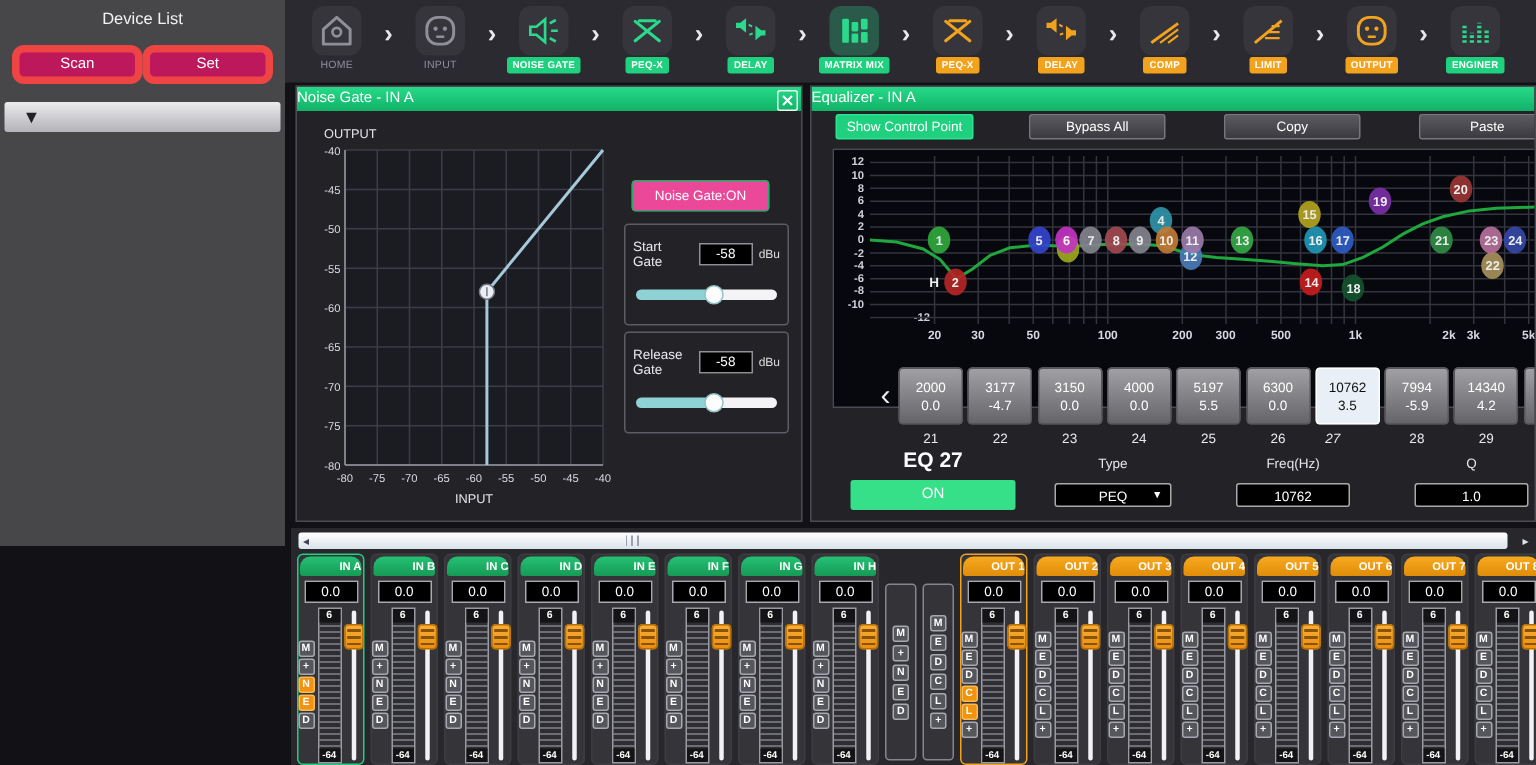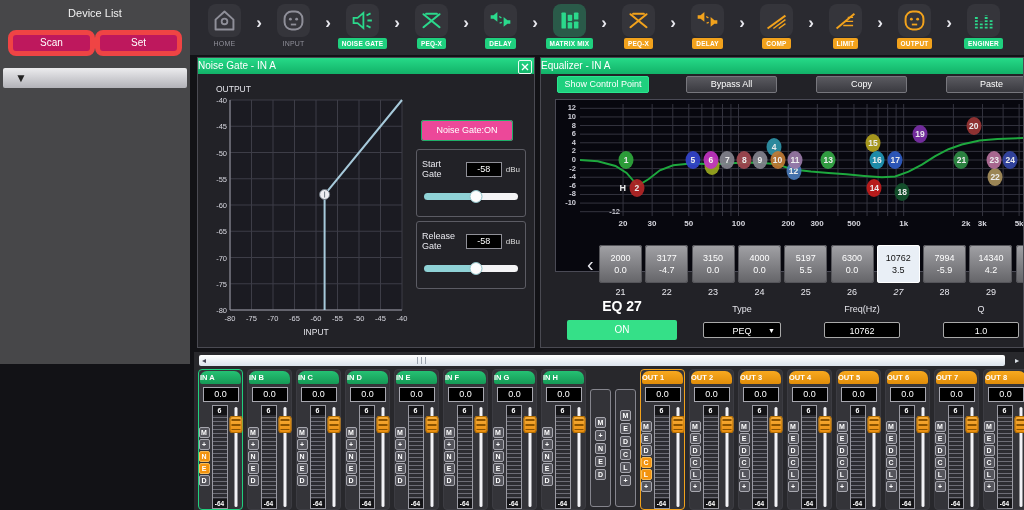--- a/index.html
+++ b/index.html
@@ -84,21 +84,21 @@
   .hs-left{position:absolute;left:3px;top:0;font-size:8px;color:#445;line-height:11px;}
   .hs-grip{position:absolute;left:27%;top:2px;width:10px;height:7px;
            background:repeating-linear-gradient(90deg,#9aa2ae 0 1px,transparent 1px 4px);}
   .hs-right{position:absolute;right:-14px;top:0;font-size:8px;color:#dfe4ea;line-height:11px;cursor:pointer;}
   .strips{display:flex;gap:4px;margin-top:3px;height:141px;}
   .strip{width:45px;flex:none;background:#343439;border:1px solid #3c3c42;border-radius:4px;
          display:flex;flex-direction:column;align-items:center;box-sizing:border-box;}
   .strip.sel-green{border-color:#1fd07e;}
   .strip.sel-orange{border-color:#f2a21c;}
   .strip-head{width:41px;height:13px;margin-top:1px;border-radius:7px 7px 2px 2px;font-size:7.5px;
-              font-weight:bold;text-align:left;line-height:13px;color:#fff;cursor:pointer;}
+              font-weight:bold;text-align:right;line-height:13px;color:#fff;cursor:pointer;}
   .head-green{background:linear-gradient(#25c173,#169a56);}
   .head-orange{background:linear-gradient(#f8a91f,#e08d0a);}
   .strip-val{width:34px;height:13px;margin-top:3px;background:#000;border:1px solid #a8a8b0;
              font-size:9px;line-height:13px;text-align:center;cursor:text;}
   .strip-body{display:flex;margin-top:3px;height:104px;justify-content:center;gap:1px;}
   .btn-col{display:flex;flex-direction:column;gap:1px;width:12px;flex:none;}
   .sbtn{width:11px;height:11px;background:#55555c;border:1px solid #a8a8b0;border-radius:2px;color:#fff;
         font-size:7px;line-height:10px;text-align:center;font-weight:bold;box-sizing:border-box;cursor:pointer;}
   .sbtn.on{background:#f2930f;border-color:#f8bb55;}
   .scale{position:relative;width:16px;height:104px;border:1px solid #9a9aa2;box-sizing:border-box;flex:none;
@@ -479,21 +479,21 @@
         <div class="band-num" style="left: 243.2px;">25</div>
         <div class="band-cell" style="left: 289.5px;">
           <div>6300</div>
           <div>0.0</div>
         </div>
         <div class="band-num" style="left: 289.5px;">26</div>
         <div class="band-cell sel" style="left: 335.8px;">
           <div>10762</div>
           <div>3.5</div>
         </div>
-        <div class="band-num" style="left: 336px; font-style: italic;">27</div>
+        <div class="band-num" style="left: 326px; font-style: italic;">27</div>
         <div class="band-cell" style="left: 382.1px;">
           <div>7994</div>
           <div>-5.9</div>
         </div>
         <div class="band-num" style="left: 382.1px;">28</div>
         <div class="band-cell" style="left: 428.4px;">
           <div>14340</div>
           <div>4.2</div>
         </div>
         <div class="band-num" style="left: 428.4px;">29</div>

